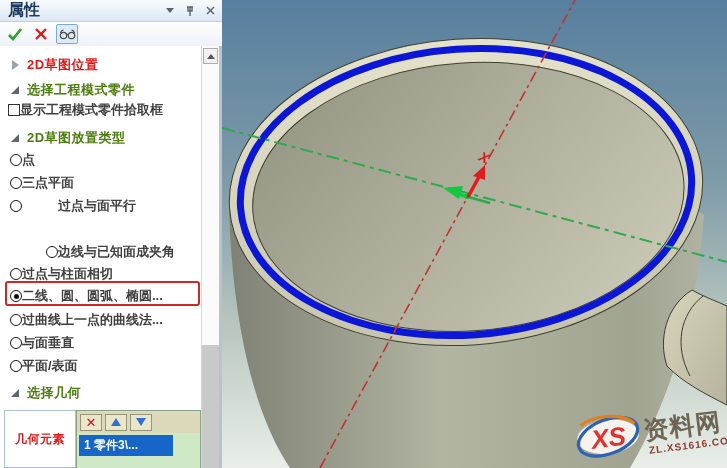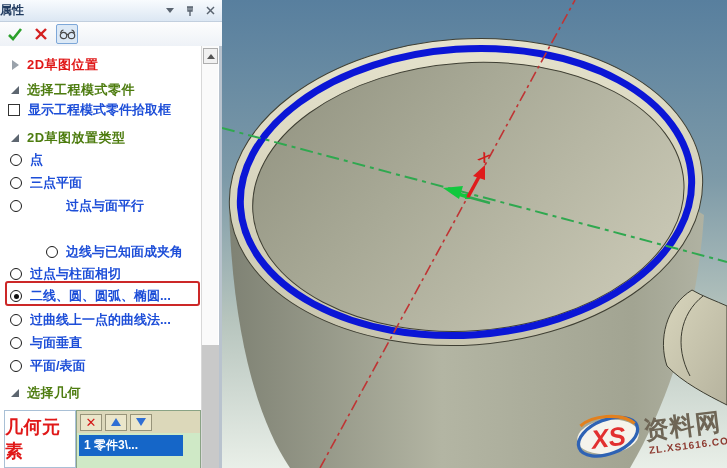--- a/index.html
+++ b/index.html
@@ -6,58 +6,58 @@
   html,body { width:727px; height:468px; overflow:hidden; background:#fff;
     font-family:"Liberation Sans","DejaVu Sans",sans-serif; }
   #stage { position:relative; width:727px; height:468px; }
 
   
   #panel { position:absolute; left:0; top:0; width:222px; height:468px;
     background:#ffffff; border-right:3px solid #b9c3ce; }
   #titlebar { position:absolute; left:0; top:0; width:222px; height:22px;
     background:linear-gradient(#f8fbfe,#dce7f3); border-bottom:1px solid #c2cfde;
     display:flex; align-items:center; }
-  #title-text { font-size:12px; font-weight:bold; color:#1f3a5f; padding-left:0; flex:1; }
+  #title-text { font-size:16px; font-weight:bold; color:#1f3a5f; padding-left:8px; flex:1; }
   .tb-ico { width:16px; height:14px; display:flex; align-items:center; justify-content:center; margin-right:4px; }
   .chev-down { width:0; height:0; border-left:4px solid transparent; border-right:4px solid transparent; border-top:5px solid #5a6470; }
   #toolbar { position:absolute; left:0; top:22px; width:222px; height:24px;
     background:linear-gradient(#fdfdfd,#eef2f7); display:flex; align-items:center; }
   .tool-btn { width:22px; height:20px; display:flex; align-items:center; justify-content:center; margin-left:4px; }
   .tool-btn.pressed { background:#dce9f6; border:1px solid #7da7d8; border-radius:2px; }
 
   .section-row { position:absolute; left:0; width:200px; height:18px; display:flex; align-items:center; }
   .exp-arrow { width:0; height:0; border-left:8px solid transparent; border-bottom:8px solid #5d6670; margin-left:11px; }
   .col-arrow { width:0; height:0; border-top:5px solid transparent; border-bottom:5px solid transparent; border-left:7px solid #9aa2ab; margin-left:12px; }
   .sec-label { font-size:13px; font-weight:bold; margin-left:8px; letter-spacing:.5px; white-space:nowrap; }
   .sec-blue { color:#4d7c0f; }
   .sec-red  { color:#e01818; }
 
   .check-row, .radio-row { position:absolute; left:0; width:200px; height:20px; display:flex; align-items:center; }
   .checkbox { width:12px; height:12px; border:1px solid #333; background:#fff; margin-left:8px; flex:none; }
   .radio { width:12px; height:12px; border:1.5px solid #1a1a1a; border-radius:50%; background:#fff; margin-left:10px; flex:none; position:relative; }
   .radio.on::after { content:""; position:absolute; left:2.5px; top:2.5px; width:5px; height:5px; border-radius:50%; background:#111; }
-  .item-label { font-size:13px; font-weight:bold; color:#1d4ed8; margin-left:8px; white-space:nowrap; }
+  .item-label { font-size:13px; font-weight:bold; color:#404040; white-space:nowrap; }
   #sel-box { position:absolute; left:5px; top:281px; width:195px; height:25px;
     border:2px solid #cc2828; border-radius:3px; }
 
   
   #geo-table { position:absolute; left:4px; top:410px; width:197px; height:58px; }
   #geo-left { position:absolute; left:0; top:0; width:72px; height:58px; background:#fff;
     border:1px solid #a9c0d6; display:flex; align-items:center; justify-content:center; }
-  #geo-label { font-size:18px; font-weight:bold; color:#e01818; letter-spacing:.5px; }
+  #geo-label { font-size:12px; font-weight:bold; color:#e01818; letter-spacing:.5px; }
   #geo-right { position:absolute; left:72px; top:0; width:125px; height:58px; border:1px solid #8aa385; }
   #geo-header { position:absolute; left:0; top:0; width:123px; height:22px; background:#dcd8ba;
     display:flex; align-items:center; }
   .geo-btn { width:22px; height:17px; margin-left:3px; background:#eae6ca; border:1px solid #97947a;
     display:flex; align-items:center; justify-content:center; }
   .geo-x { color:#d41818; font-weight:bold; font-size:13px; line-height:1; }
   .arr-up { width:0; height:0; border-left:5px solid transparent; border-right:5px solid transparent; border-bottom:8px solid #2f6fd4; }
   .arr-dn { width:0; height:0; border-left:5px solid transparent; border-right:5px solid transparent; border-top:8px solid #2f6fd4; }
   #geo-list { position:absolute; left:0; top:22px; width:123px; height:36px; background:#cfe9c6; }
-  #geo-selrow { position:absolute; left:2px; top:2px; width:104px; height:21px; background:#1566c8;
+  #geo-selrow { position:absolute; left:2px; top:2px; width:94px; height:21px; background:#1566c8;
     color:#fff; font-size:12px; font-weight:bold; display:flex; align-items:center; padding-left:5px; white-space:nowrap; overflow:hidden; }
 
   
   #scrollbar { position:absolute; left:201px; top:46px; width:17px; height:422px;
     background:#fafafa; border-left:1px solid #d8d8d8; }
   #sb-up { position:absolute; left:1px; top:2px; width:15px; height:16px; background:#f1f1f1;
     border:1px solid #aeaeae; display:flex; align-items:center; justify-content:center; }
   .sb-arr { width:0; height:0; border-left:4px solid transparent; border-right:4px solid transparent; border-bottom:5px solid #555; }
   #sb-thumb { position:absolute; left:0; top:299px; width:17px; height:123px; background:#c9c9c9; }
 

